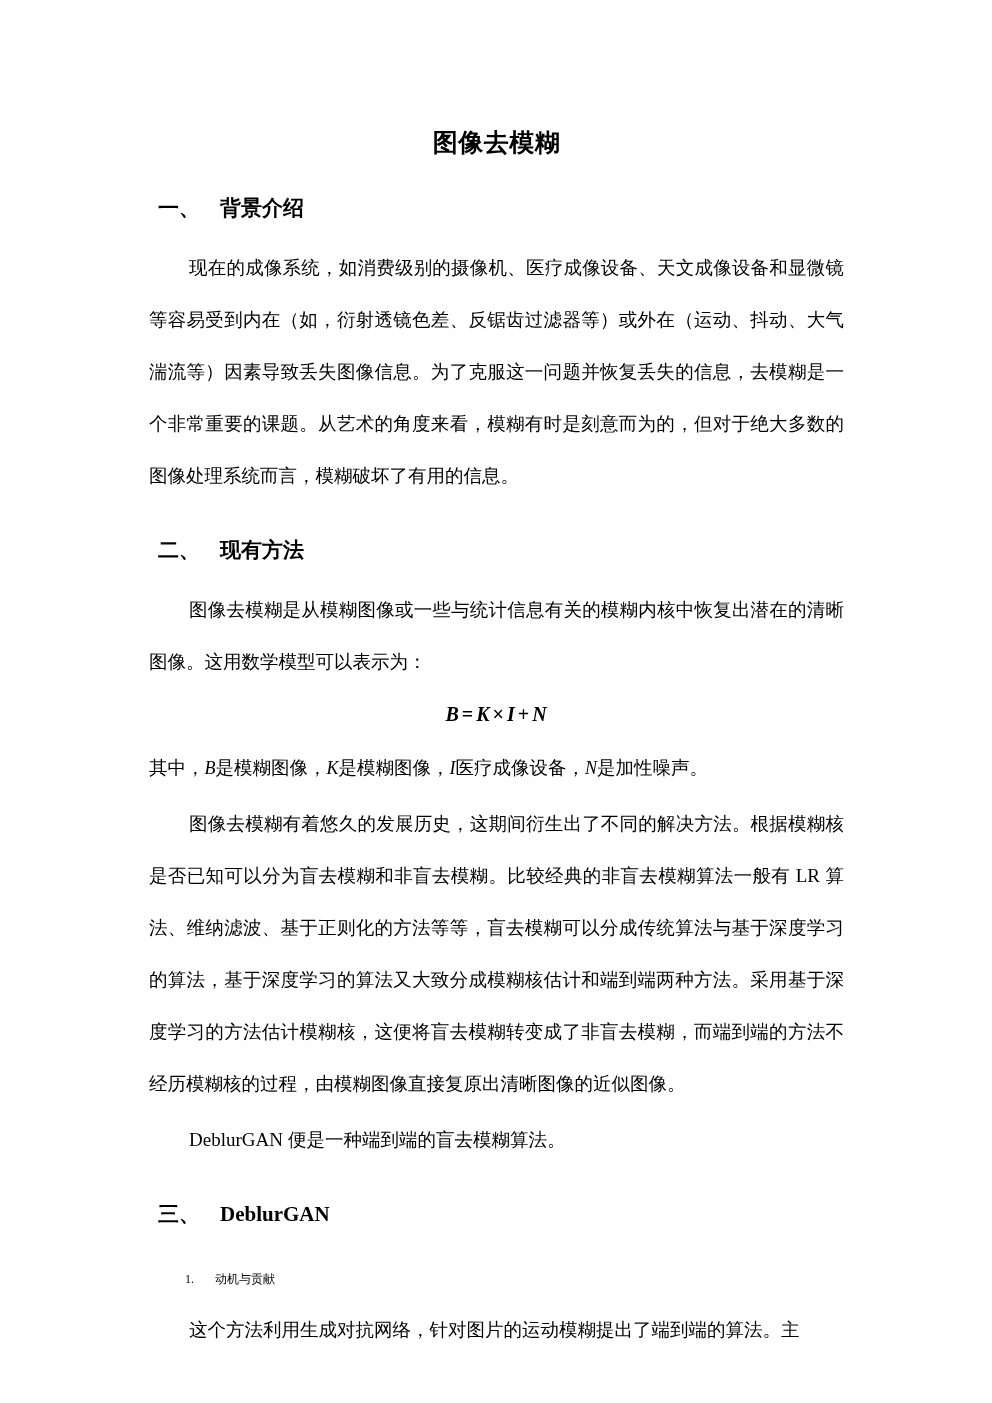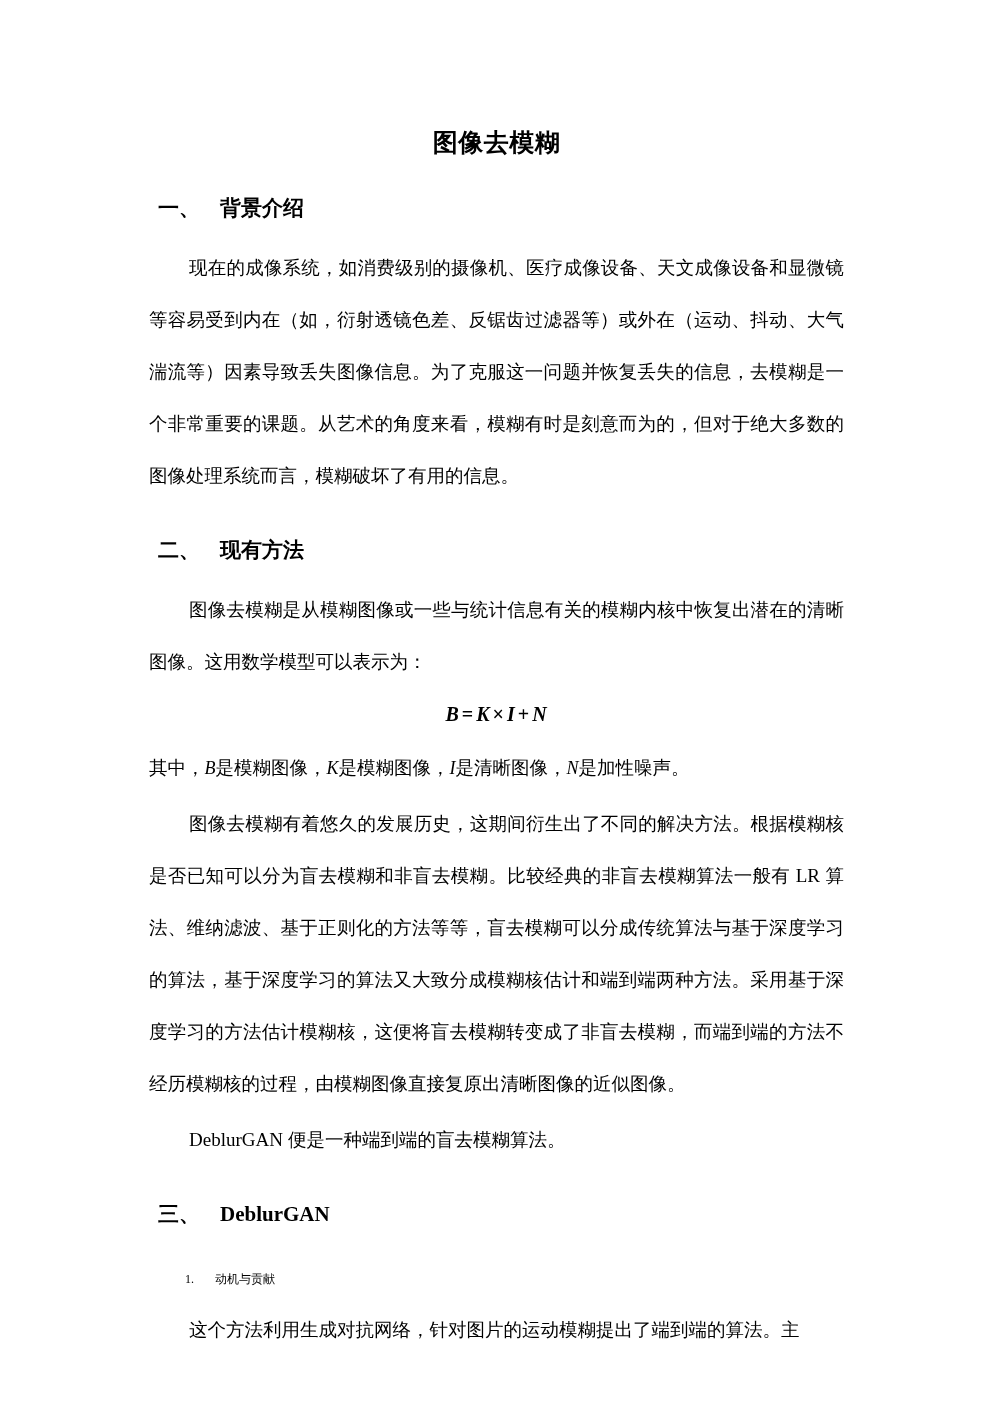--- a/index.html
+++ b/index.html
@@ -142,21 +142,21 @@
       <span class="num">二、</span><span class="label">现有方法</span>
     </h2>
 
     <p class="para">图像去模糊是从模糊图像或一些与统计信息有关的模糊内核中恢复出潜在的清晰图像。这用数学模型可以表示为：</p>
 
     <p class="equation">
       <span>B</span><span class="op">=</span><span>K</span><span class="op">×</span><span>I</span><span class="op">+</span><span>N</span>
     </p>
 
     <p class="para noindent">
-      <span>其中，</span><span class="var">B</span><span>是模糊图像，</span><span class="var">K</span><span>是模糊图像，</span><span class="var">I</span><span>是清晰图像，</span><span class="var">N</span><span>是加性噪声。</span>
+      <span>其中，</span><span class="var">B</span><span>是模糊图像，</span><span class="var">K</span><span>是模糊图像，</span><span class="var">I</span><span>医疗成像设备，</span><span class="var">N</span><span>是加性噪声。</span>
     </p>
 
     <p class="para">
       <span>图像去模糊有着悠久的发展历史，这期间衍生出了不同的解决方法。根据模糊核是否已知可以分为盲去模糊和非盲去模糊。比较经典的非盲去模糊算法一般有 </span><span class="en">LR</span><span> 算法、维纳滤波、基于正则化的方法等等，盲去模糊可以分成传统算法与基于深度学习的算法，基于深度学习的算法又大致分成模糊核估计和端到端两种方法。采用基于深度学习的方法估计模糊核，这便将盲去模糊转变成了非盲去模糊，而端到端的方法不经历模糊核的过程，由模糊图像直接复原出清晰图像的近似图像。</span>
     </p>
 
     <p class="para">
       <span class="en">DeblurGAN</span><span> 便是一种端到端的盲去模糊算法。</span>
     </p>
 

